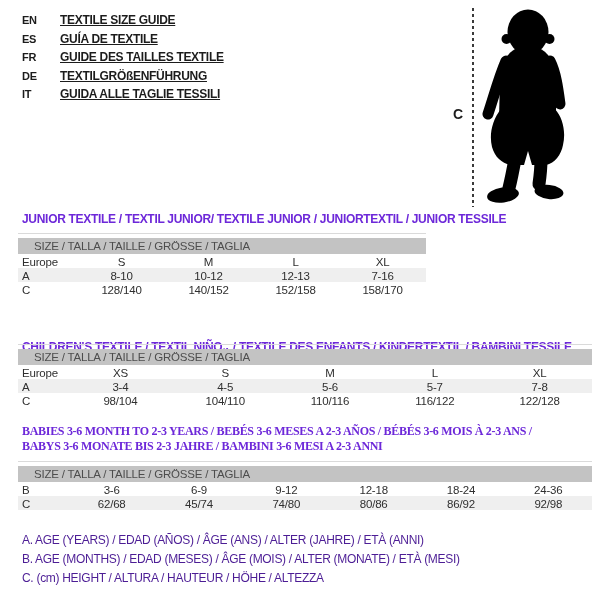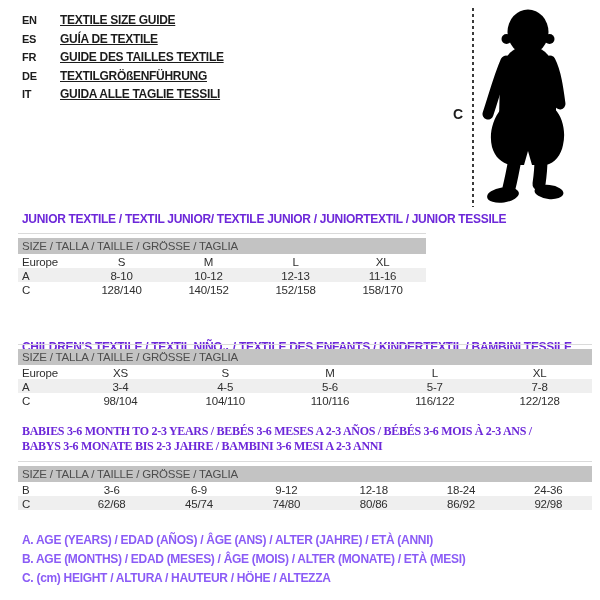--- a/index.html
+++ b/index.html
@@ -29,33 +29,33 @@
   #junior-title{left:22px;top:212px;}
   #children-title{left:22px;top:340px;}
   #babies-title{left:22px;top:424px;font-family:Liberation Serif, serif;}
   .subsc{font-size:8px;position:relative;top:2px;font-weight:bold;}
 
   
   .sizetable{position:absolute;left:18px;}
   .hairline{height:1px;background:#dadada;margin-bottom:4px;}
   .size-bar{
     height:16px;background:#c3c3c3;color:#4d4d4d;
-    font-size:11.5px;line-height:16px;padding-left:4px;letter-spacing:-0.2px;
+    font-size:11.5px;line-height:16px;padding-left:16px;letter-spacing:-0.2px;
   }
   .trow{display:flex;height:14px;line-height:17px;font-size:11.5px;color:#2f2f2f;letter-spacing:-0.2px;}
   .trow.shaded{background:#efefef;}
   .tlabel{width:var(--labelw);padding-left:4px;box-sizing:border-box;}
   .tcell{flex:1;text-align:center;}
   #table-junior{top:233px;width:408px;--labelw:60px;}
   #table-children{top:344px;width:574px;--labelw:50px;}
   #table-babies{top:461px;width:574px;--labelw:50px;}
 
   
   .footnotes{left:22px;top:531px;}
-  .footnotes div{font-weight:bold;font-size:12px;letter-spacing:-0.3px;line-height:19px;color:#8b5cf6;}
+  .footnotes div{font-weight:normal;font-size:12px;letter-spacing:-0.3px;line-height:19px;color:#4c1d95;}
 </style>
 </head>
 <body>
 
 <div class="abs lang-block">
   <div class="lang-row">
     <span class="lang-code">EN</span>
     <span class="lang-label">TEXTILE SIZE GUIDE</span>
   </div>
   <div class="lang-row">
@@ -104,21 +104,21 @@
         <div class="tcell">S</div>
         <div class="tcell">M</div>
         <div class="tcell">L</div>
         <div class="tcell">XL</div>
       </div>
       <div class="trow shaded">
         <div class="tlabel">A</div>
         <div class="tcell">8-10</div>
         <div class="tcell">10-12</div>
         <div class="tcell">12-13</div>
-        <div class="tcell">11-16</div>
+        <div class="tcell">7-16</div>
       </div>
       <div class="trow">
         <div class="tlabel">C</div>
         <div class="tcell">128/140</div>
         <div class="tcell">140/152</div>
         <div class="tcell">152/158</div>
         <div class="tcell">158/170</div>
       </div>
     </div>
 </div>

